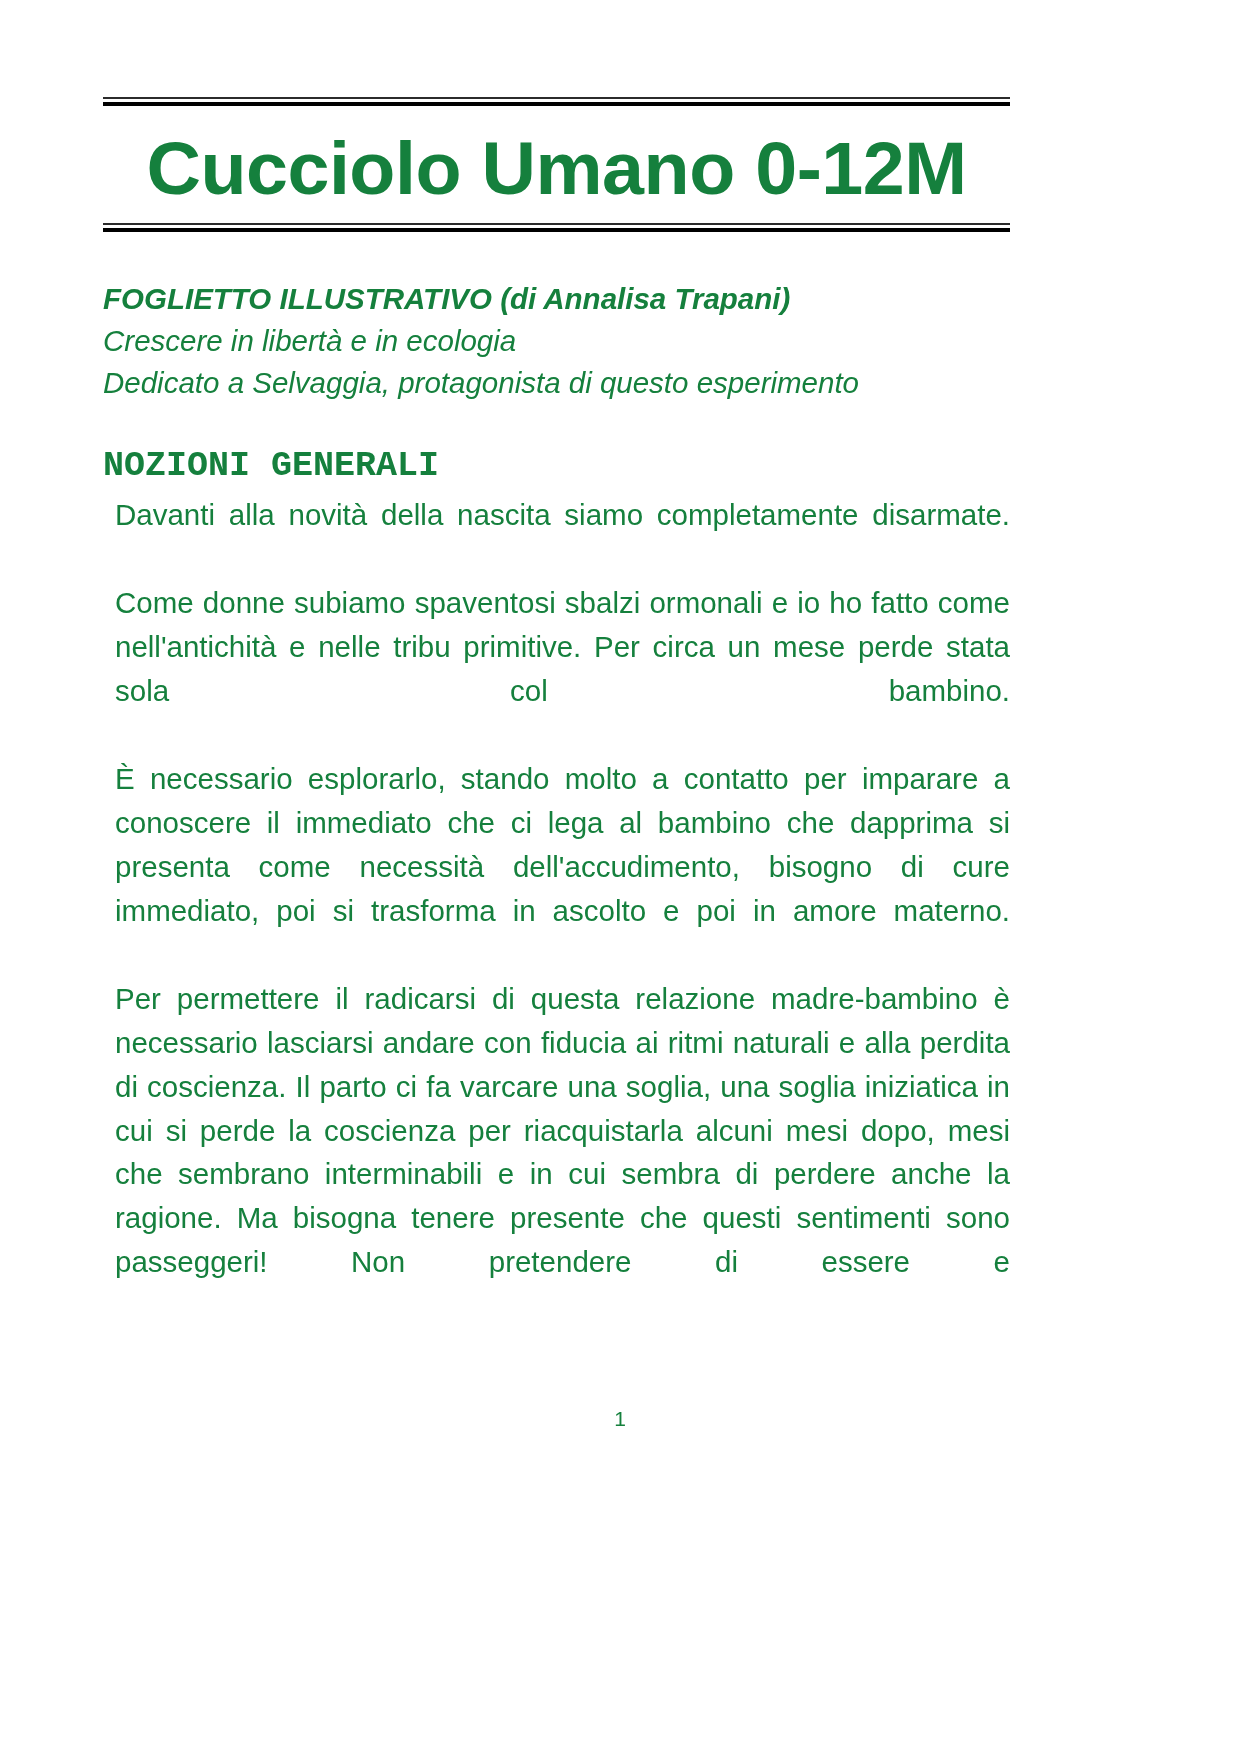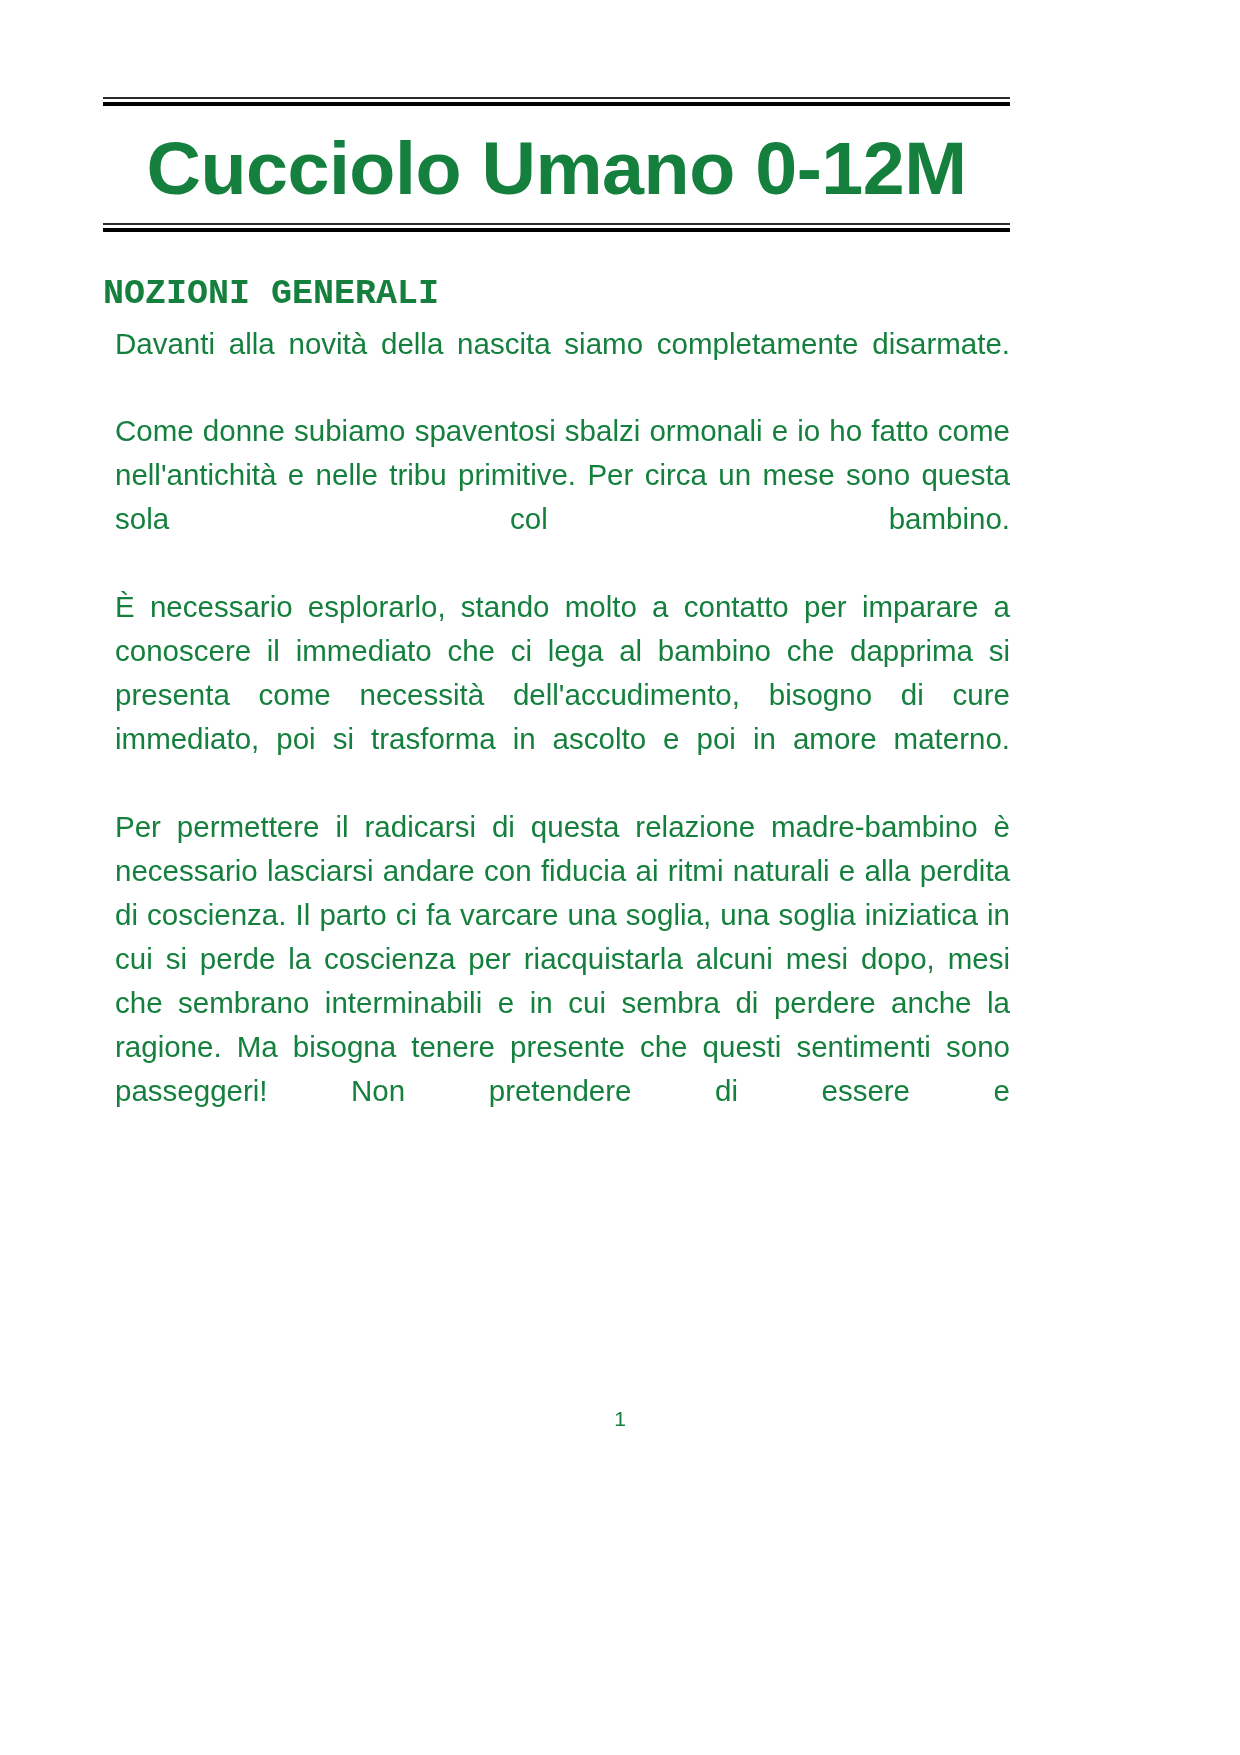--- a/index.html
+++ b/index.html
@@ -133,26 +133,31 @@
     </div>
 
     <h1 class="doc-title">Cucciolo Umano 0-12M</h1>
 
     <div class="rule rule-bottom">
       <div class="hair"></div>
       <div class="gap"></div>
       <div class="thick"></div>
     </div>
 
+    <div class="header-block">
+      <div class="hdr-line bold">FOGLIETTO ILLUSTRATIVO  (di Annalisa Trapani)</div>
+      <div class="hdr-line">Crescere in libertà e in ecologia</div>
+      <div class="hdr-line">Dedicato a Selvaggia, protagonista di questo esperimento</div>
+    </div>
 
     <div class="section-heading">NOZIONI GENERALI</div>
 
     <div class="body-block">
       <p class="para stretch">Davanti alla novità della nascita siamo completamente disarmate.</p>
-      <p class="para stretch">Come donne subiamo spaventosi sbalzi ormonali e  io ho fatto come nell'antichità e nelle tribu primitive. Per circa un mese sono questa sola col bambino.</p>
+      <p class="para stretch">Come donne subiamo spaventosi sbalzi ormonali e  io ho fatto come nell'antichità e nelle tribu primitive. Per circa un mese perde stata sola col bambino.</p>
       <p class="para stretch">È necessario esplorarlo, stando molto a contatto per imparare a conoscere il immediato che ci lega al bambino che dapprima si presenta come necessità dell'accudimento, bisogno di cure immediato, poi si trasforma in ascolto e poi in amore materno.</p>
       <p class="para stretch">Per permettere il radicarsi di questa relazione madre-bambino è necessario lasciarsi andare con fiducia ai ritmi naturali e alla perdita di coscienza. Il parto ci fa varcare una soglia, una soglia iniziatica in cui si perde la coscienza per riacquistarla alcuni mesi dopo, mesi che sembrano interminabili e in cui sembra di perdere anche la ragione. Ma bisogna tenere presente che questi sentimenti sono passeggeri! Non pretendere di essere e</p>
     </div>
 
   </div>
 
   <div class="page-number">1</div>
 
 </div>
 

